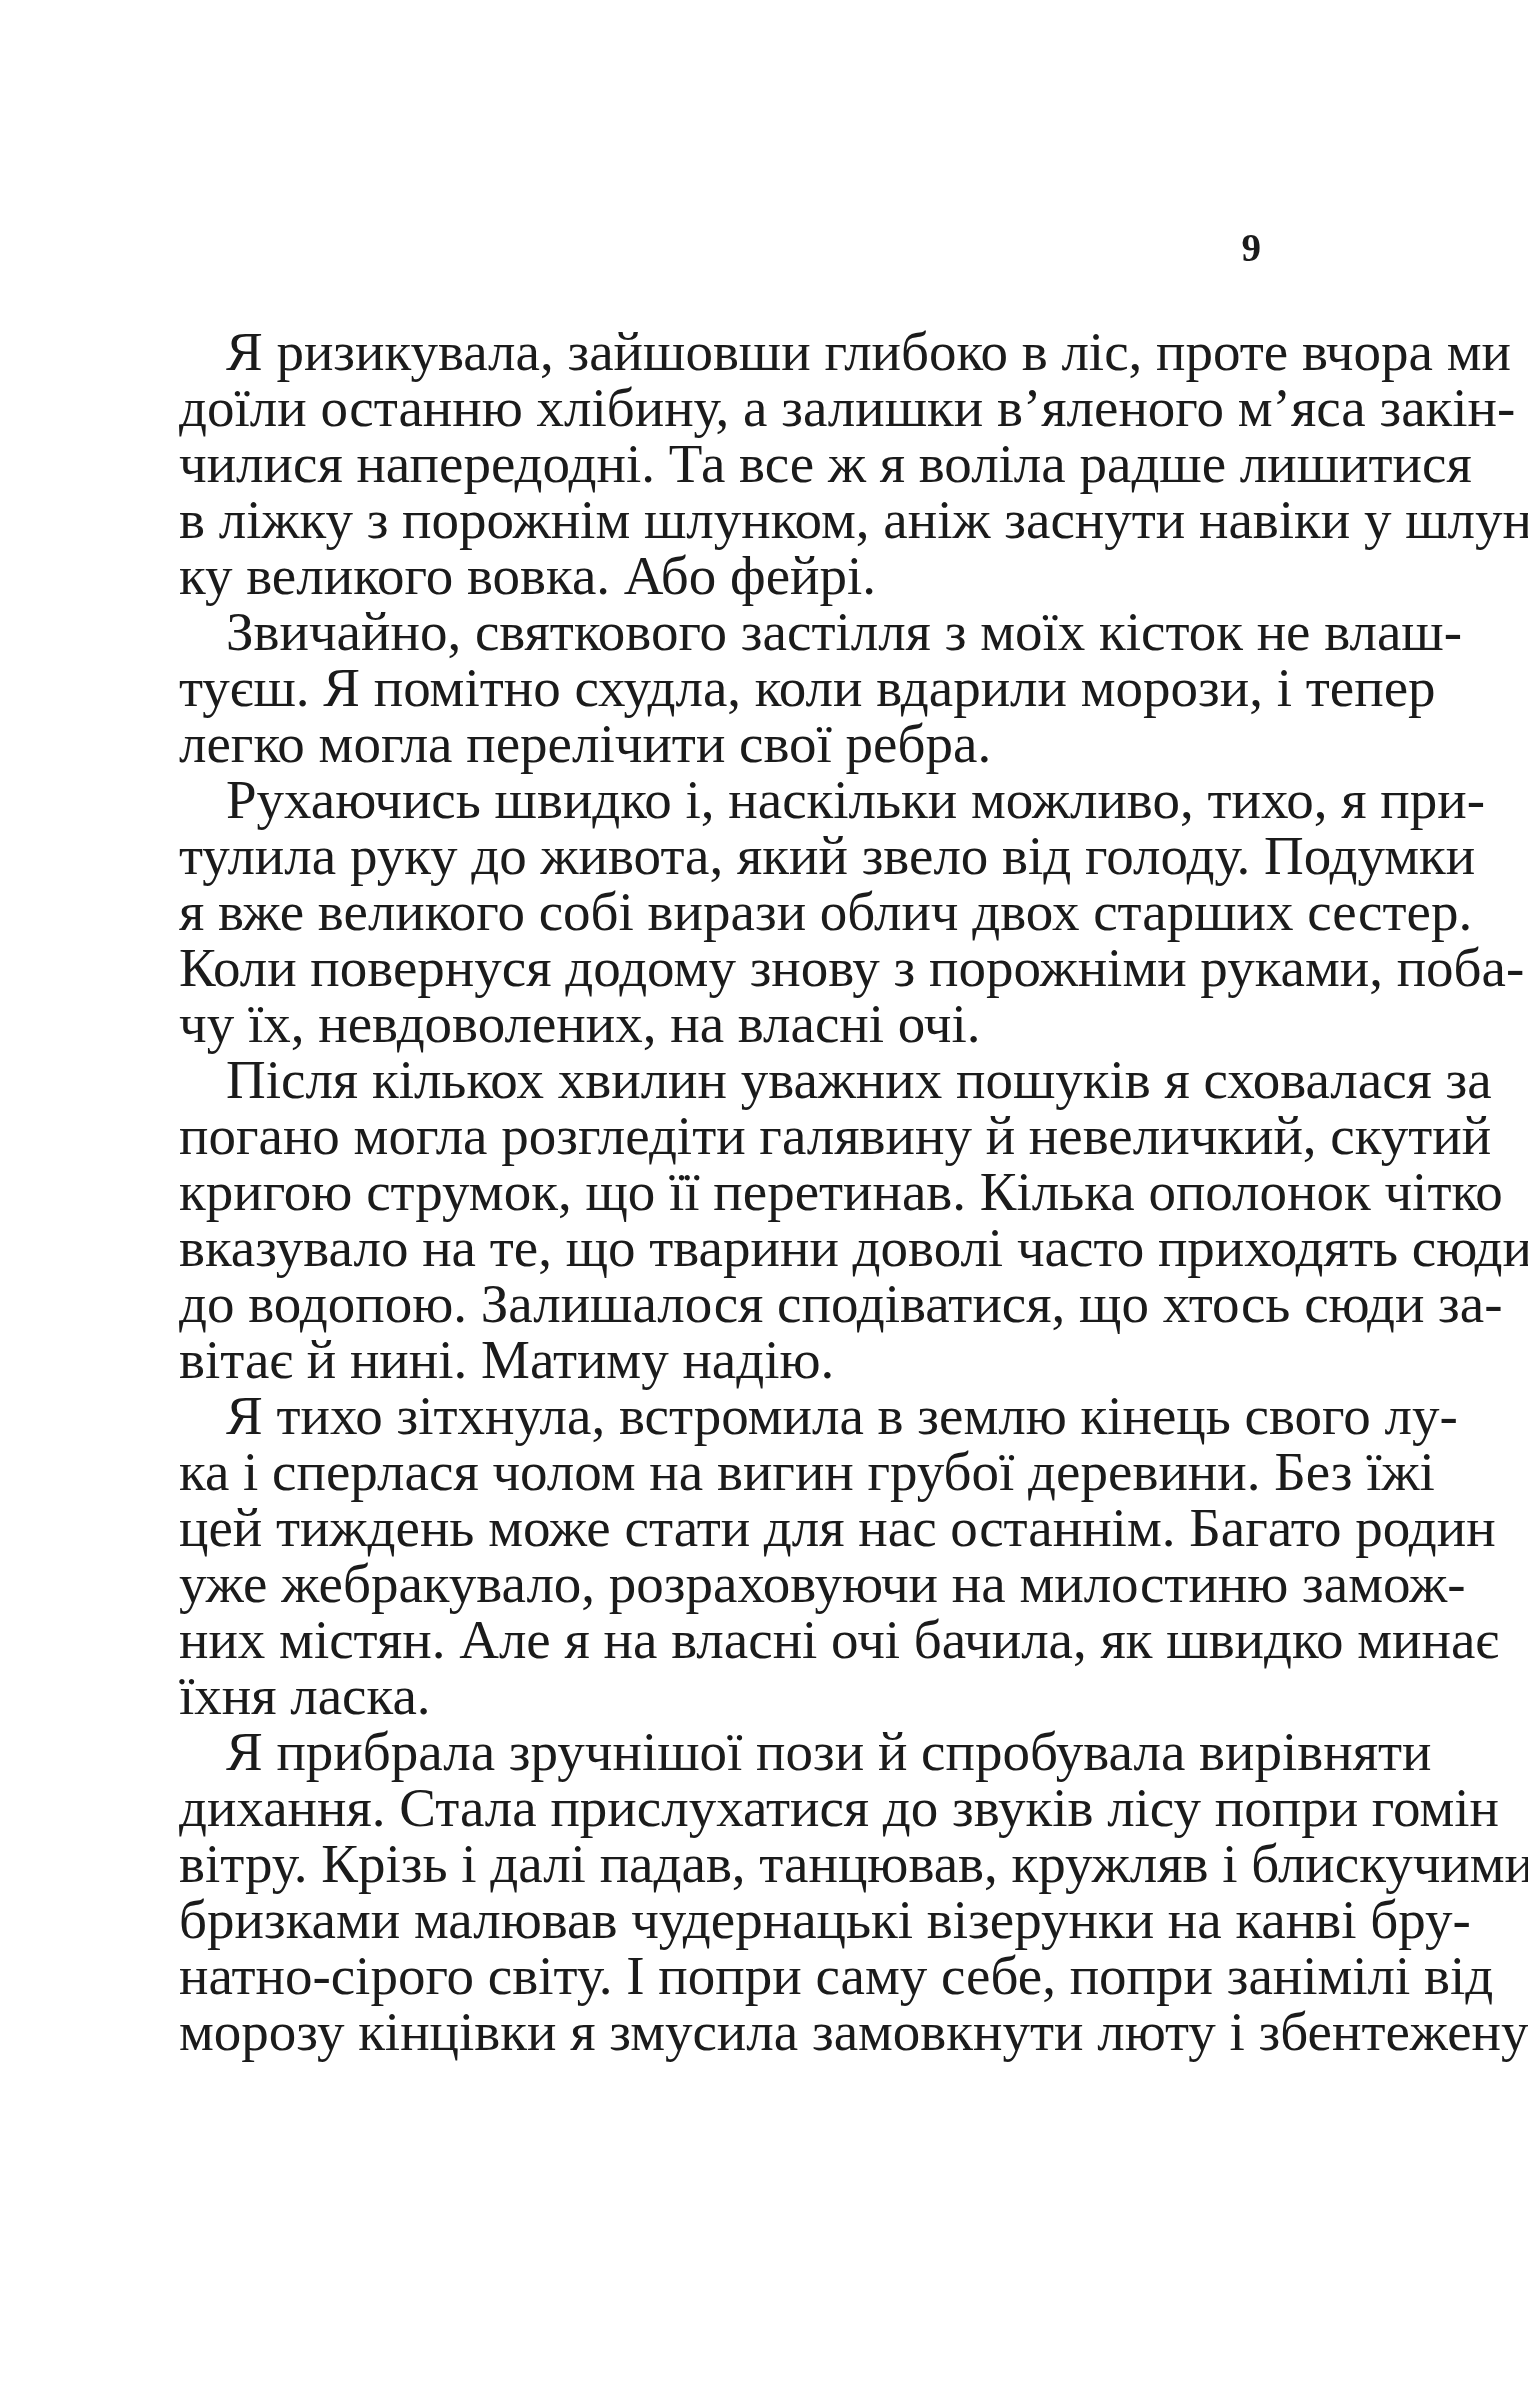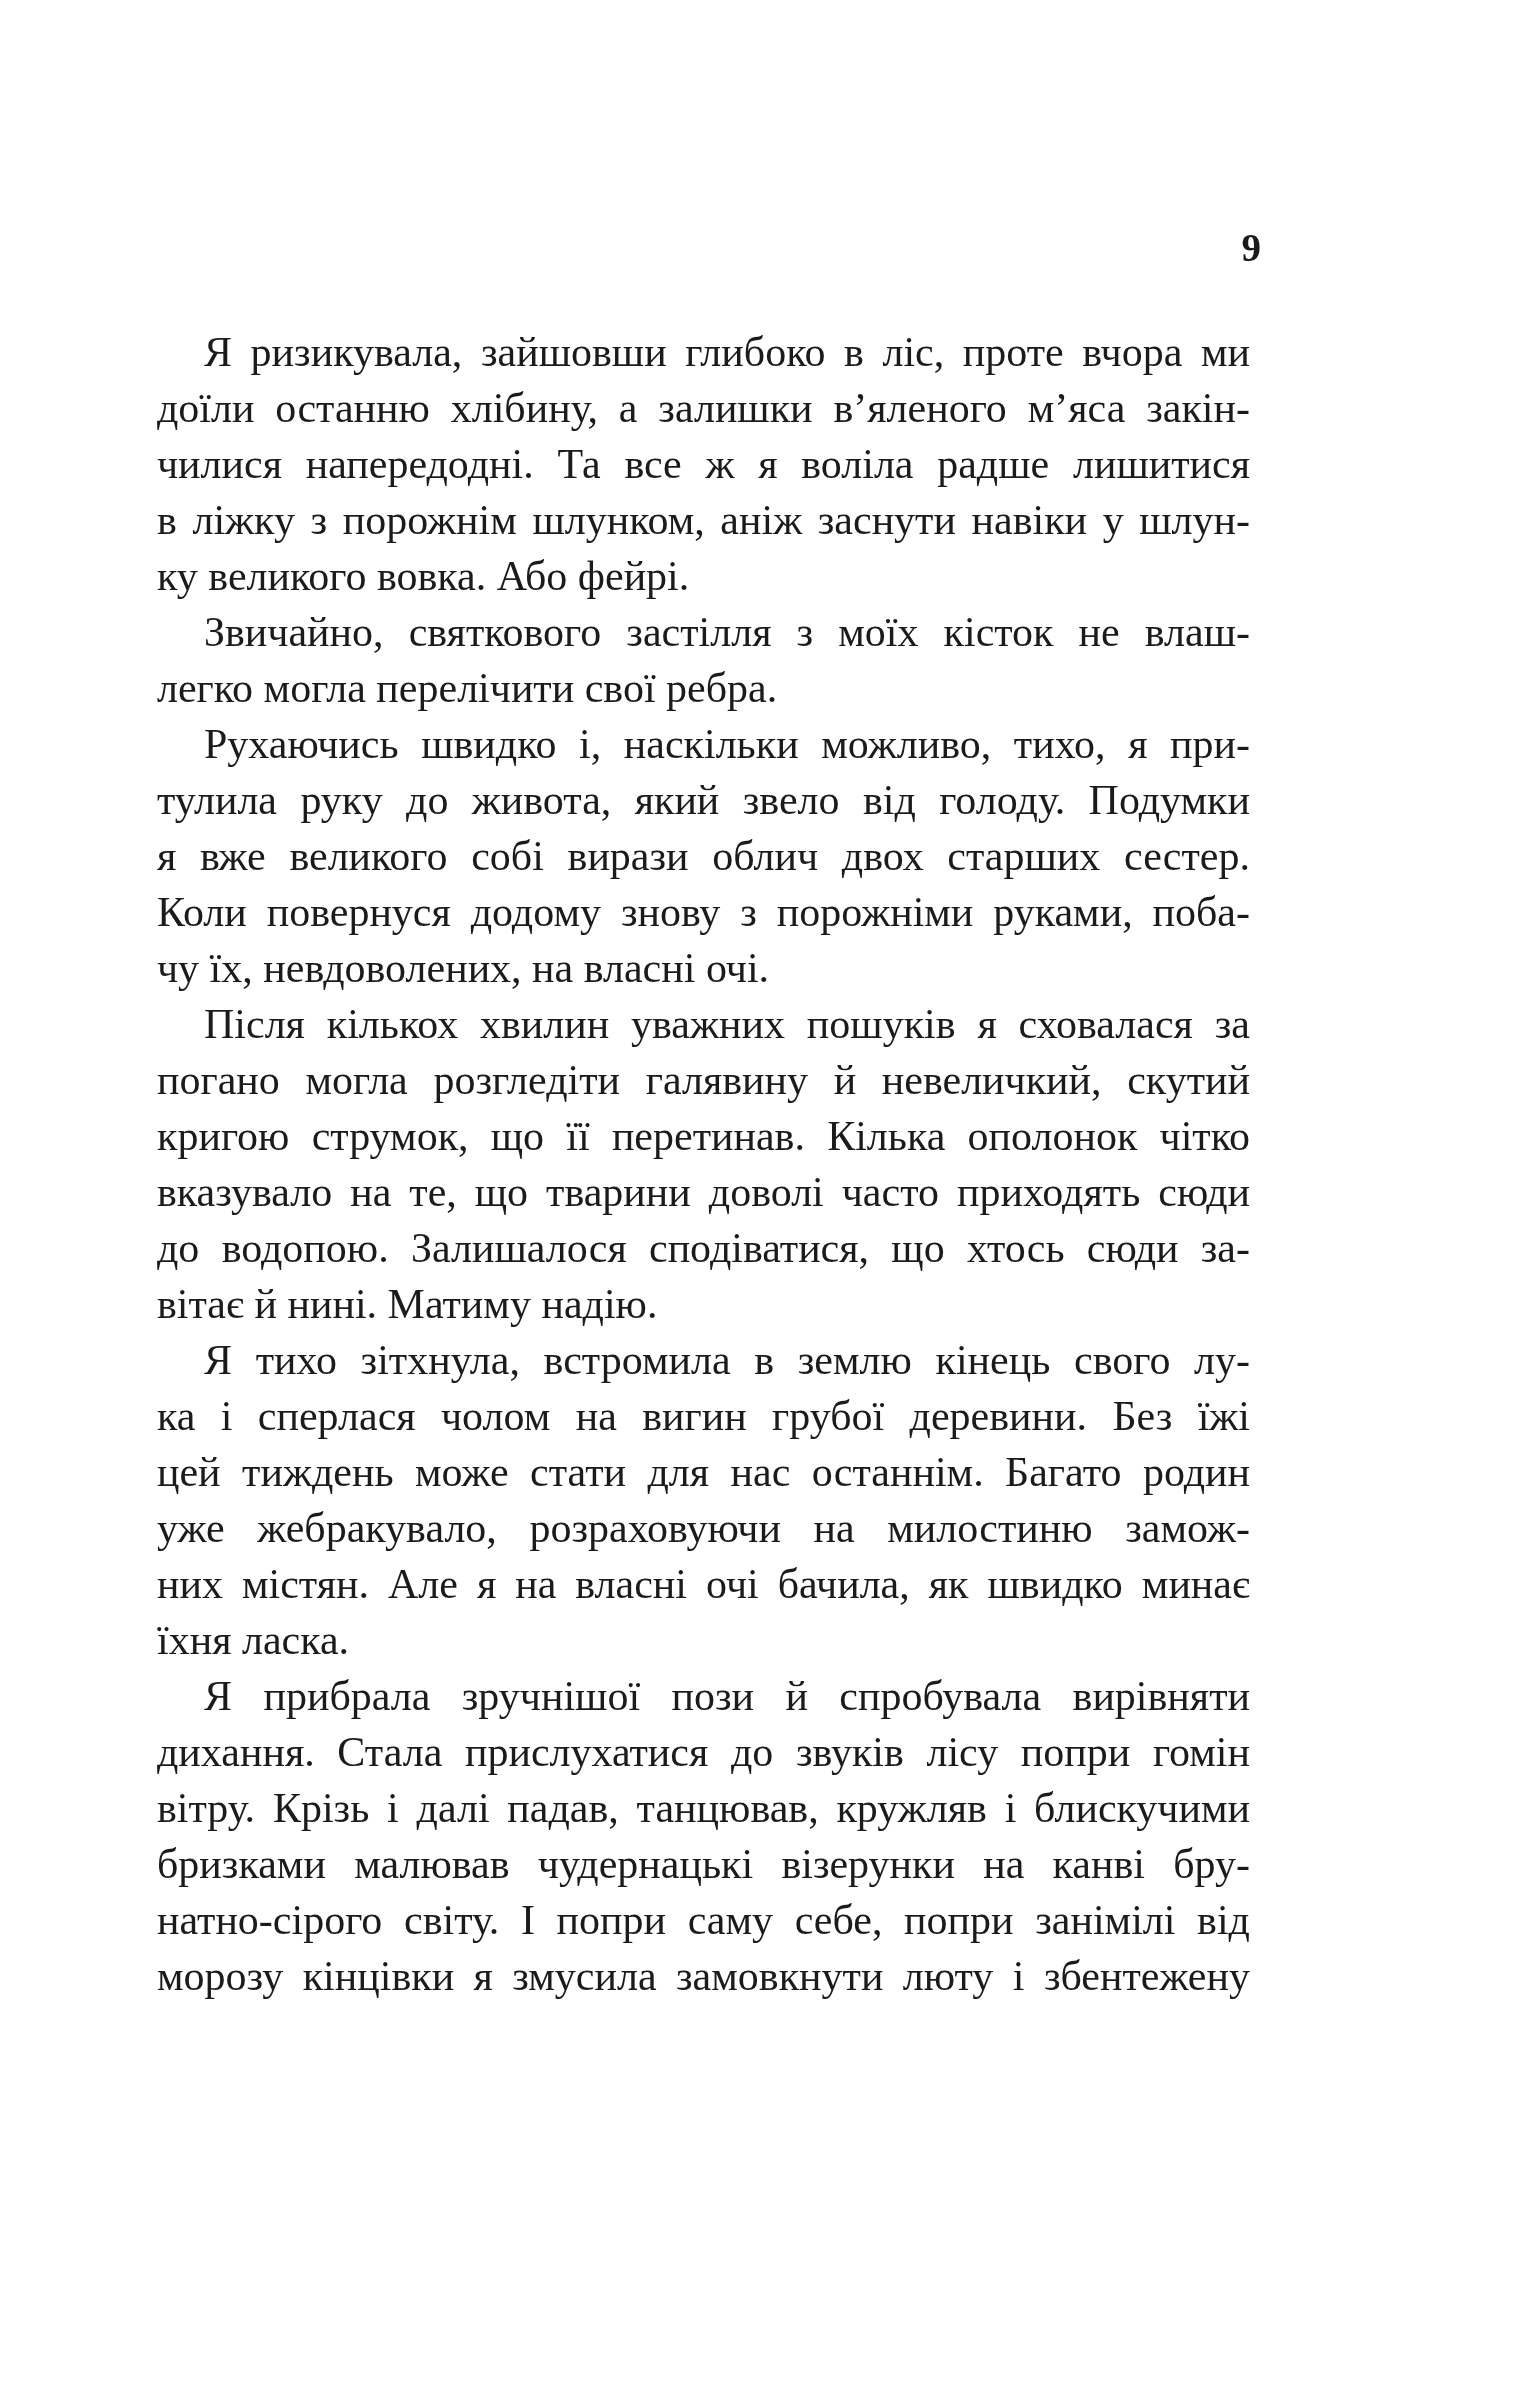--- a/index.html
+++ b/index.html
@@ -22,24 +22,24 @@
     left: 169px;
     width: 1093px;
     text-align: right;
     font-size: 39px;
     line-height: 56px;
     font-weight: 700;
     letter-spacing: 1px;
   }
   .text-block {
     position: absolute;
-    left: 157px;
+    left: 179px;
     top: 324px;
     width: 1093px;
-    font-size: 42px;
+    font-size: 55px;
     line-height: 56px;
     font-family: Liberation Serif, serif;
   }
   .line {
     height: 56px;
     text-align: justify;
     text-align-last: justify;
     -moz-text-align-last: justify;
     white-space: nowrap;
   }
@@ -63,20 +63,21 @@
     <div class="paragraph">
       <div class="line indent">Я ризикувала, зайшовши глибоко в ліс, проте вчора ми</div>
       <div class="line">доїли останню хлібину, а залишки в’яленого м’яса закін-</div>
       <div class="line">чилися напередодні. Та все ж я воліла радше лишитися</div>
       <div class="line">в ліжку з порожнім шлунком, аніж заснути навіки у шлун-</div>
       <div class="line para-end">ку великого вовка. Або фейрі.</div>
     </div>
 
     <div class="paragraph">
       <div class="line indent">Звичайно, святкового застілля з моїх кісток не влаш-</div>
+      <div class="line">туєш. Я помітно схудла, коли вдарили морози, і тепер</div>
       <div class="line para-end">легко могла перелічити свої ребра.</div>
     </div>
 
     <div class="paragraph">
       <div class="line indent">Рухаючись швидко і, наскільки можливо, тихо, я при-</div>
       <div class="line">тулила руку до живота, який звело від голоду. Подумки</div>
       <div class="line">я вже великого собі вирази облич двох старших сестер.</div>
       <div class="line">Коли повернуся додому знову з порожніми руками, поба-</div>
       <div class="line para-end">чу їх, невдоволених, на власні очі.</div>
     </div>

